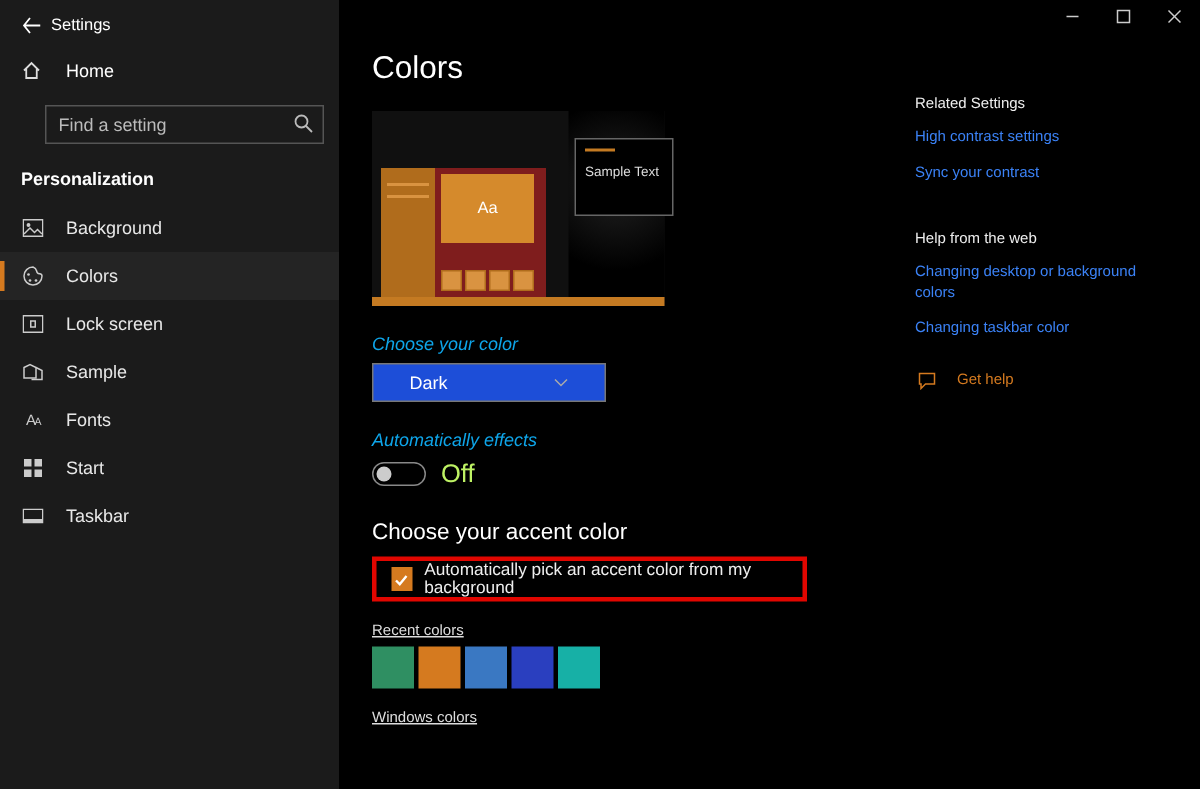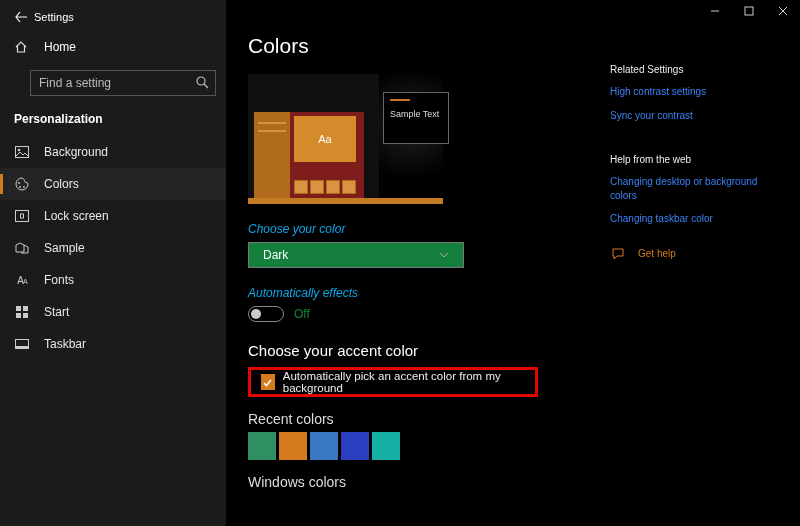--- a/index.html
+++ b/index.html
@@ -42,36 +42,36 @@
   .start-mock .tile-big { position:absolute; left:40px; top:4px; width:62px; height:46px; background:#d58a2c; display:flex; align-items:center; justify-content:center; font-size:11px; color:#fff; }
   .start-mock .tile-row { position:absolute; left:40px; bottom:4px; display:flex; gap:2px; }
   .start-mock .tile-row span { width:14px; height:14px; background:#d99341; display:block; border:1px solid #b06c1c;}
   .preview .taskbar { position:absolute; left:0; right:0; bottom:0; height:6px; background:#c47a22; }
   .sample-bx { position:absolute; left:135px; top:18px; width:66px; height:52px; border:1px solid #666; background:#000; }
   .sample-bx .bar { position:absolute; left:6px; top:6px; width:20px; height:2px; background:#c47a22;}
   .sample-bx .txt { position:absolute; left:6px; top:16px; font-size:9px; color:#ddd; }
   .bg-shade{ position:absolute; right:0; top:0; bottom:6px; width:64px; background:radial-gradient(circle at 50% 40%, #222 0%, #000 70%);}
 
   .label { font-size:12px; color:#0ea5e9; margin-top:18px; margin-bottom:6px;font-style:italic; }
-  .select { width:216px; height:26px; border:1px solid #777; background:#15803d; color:#fff; display:flex; align-items:center; justify-content:space-between; padding:0 14px; font-size:12px; }
+  .select { width:156px; height:26px; border:1px solid #777; background:#1d4ed8; color:#fff; display:flex; align-items:center; justify-content:space-between; padding:0 24px; font-size:12px; }
   .select .chev { color:#aaa; }
 
   .toggle-row{ display:flex; align-items:center; gap:10px; margin-top:6px;}
   .toggle { width:36px; height:16px; border:1px solid #888; border-radius:10px; position:relative; background:#000;}
   .toggle .knob{ position:absolute; left:2px; top:2px; width:10px; height:10px; border-radius:50%; background:#ccc;}
-  .toggle-state{ font-size:12px; color:#15803d;}
+  .toggle-state{ font-size:17px; color:#bef264;}
 
   .h2 { font-size:15px; font-weight:400; margin-top:20px; margin-bottom:8px; }
 
   .accent-box{ border:3px solid #e10600; padding:0 10px; width:290px; }
   .cb-row{ display:flex; align-items:center; gap:8px; }
   .cb{ width:16px; height:16px; background:#d57a1f; display:flex; align-items:center; justify-content:center; color:#fff; font-size:12px; line-height:1;}
   .cb-label{ font-size:11.5px; color:#eee; }
 
-  .mini-label{ font-size:14px; color:#ddd; margin-top:14px; margin-bottom:5px;}
+  .mini-label{ font-size:10px; color:#ddd; margin-top:14px; margin-bottom:5px;text-decoration:underline;}
   .swatches{ display:flex; gap:3px; }
   .swatches span{ width:28px; height:28px; display:block; }
 
   
   .right { padding:64px 20px 0 22px; width:210px; font-size:10px; }
   .r-head { color:#eee; margin-bottom:10px; }
   .r-link { color:#3b82f6; margin-bottom:10px; display:block; line-height:1.35; }
   .r-gap { height:22px; }
   .gethelp{ display:flex; align-items:center; gap:12px; margin-top:20px; color:#d57a1f;}
   .gethelp .ico{ width:16px; height:16px; display:flex; align-items:center; justify-content:center;}

